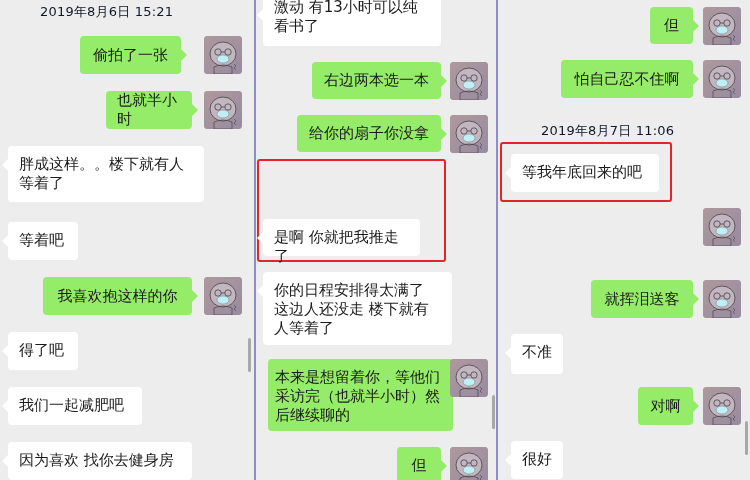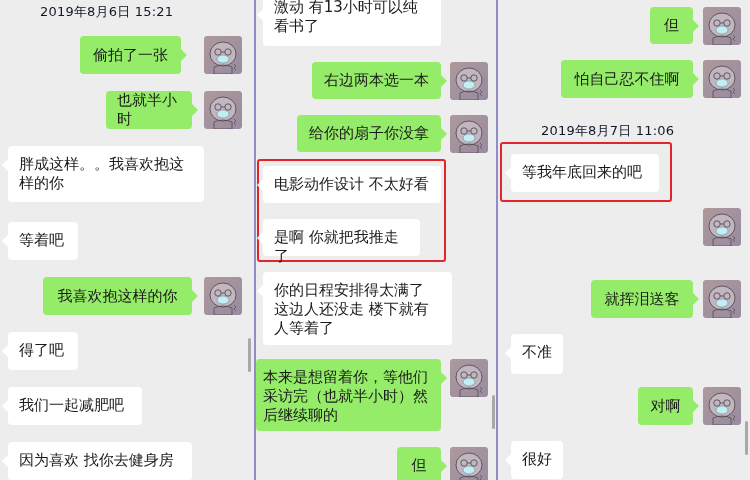--- a/index.html
+++ b/index.html
@@ -52,21 +52,21 @@
       </svg>
     </div>
 
   <div class="bubble out center" style="left:106px;top:91px;width:86px;height:38px;">也就半小时</div>
   <div class="avatar" style="left:204px;top:91px;">
       <svg>
         <use href="#av"></use>
       </svg>
     </div>
 
-  <div class="bubble in" style="left:8px;top:146px;width:196px;height:56px;">胖成这样。。我喜欢抱这样的你</div>
+  <div class="bubble in" style="left:8px;top:146px;width:196px;height:56px;">胖成这样。。楼下就有人等着了</div>
 
   <div class="bubble in" style="left:8px;top:222px;width:70px;height:38px;">等着吧</div>
 
   <div class="bubble out center" style="left:43px;top:277px;width:149px;height:38px;">我喜欢抱这样的你</div>
   <div class="avatar" style="left:204px;top:277px;">
       <svg>
         <use href="#av"></use>
       </svg>
     </div>
 
@@ -92,26 +92,25 @@
     </div>
 
   <div class="bubble out center" style="left:41px;top:115px;width:144px;height:37px;">给你的扇子你没拿</div>
   <div class="avatar" style="left:194px;top:115px;">
       <svg>
         <use href="#av"></use>
       </svg>
     </div>
 
   <div class="hl" style="left:1px;top:159px;width:189px;height:103px;"></div>
-  <div class="bubble in" style="left:7px;top:166px;width:178px;height:37px;">电影动作设计 不太好看</div>
   <div class="bubble in" style="left:7px;top:219px;width:157px;height:37px;">是啊 你就把我推走了</div>
 
   <div class="bubble in" style="left:7px;top:272px;width:189px;height:73px;">你的日程安排得太满了 这边人还没走 楼下就有人等着了</div>
 
-  <div class="bubble out" style="left:0px;top:359px;width:185px;height:72px;padding-left:7px;">本来是想留着你，等他们采访完（也就半小时）然后继续聊的</div>
+  <div class="bubble out" style="left:12px;top:359px;width:185px;height:72px;padding-left:7px;">本来是想留着你，等他们采访完（也就半小时）然后继续聊的</div>
   <div class="avatar" style="left:194px;top:359px;">
       <svg>
         <use href="#av"></use>
       </svg>
     </div>
 
   <div class="bubble out center" style="left:141px;top:447px;width:44px;height:37px;">但</div>
   <div class="avatar" style="left:194px;top:447px;">
       <svg>
         <use href="#av"></use>

